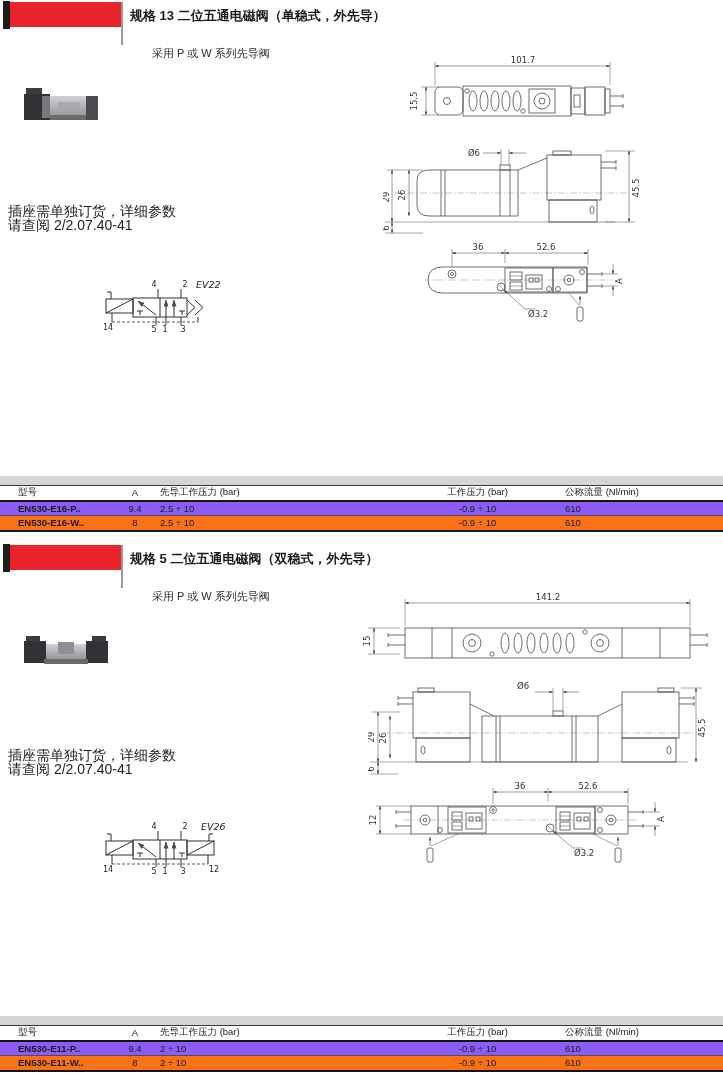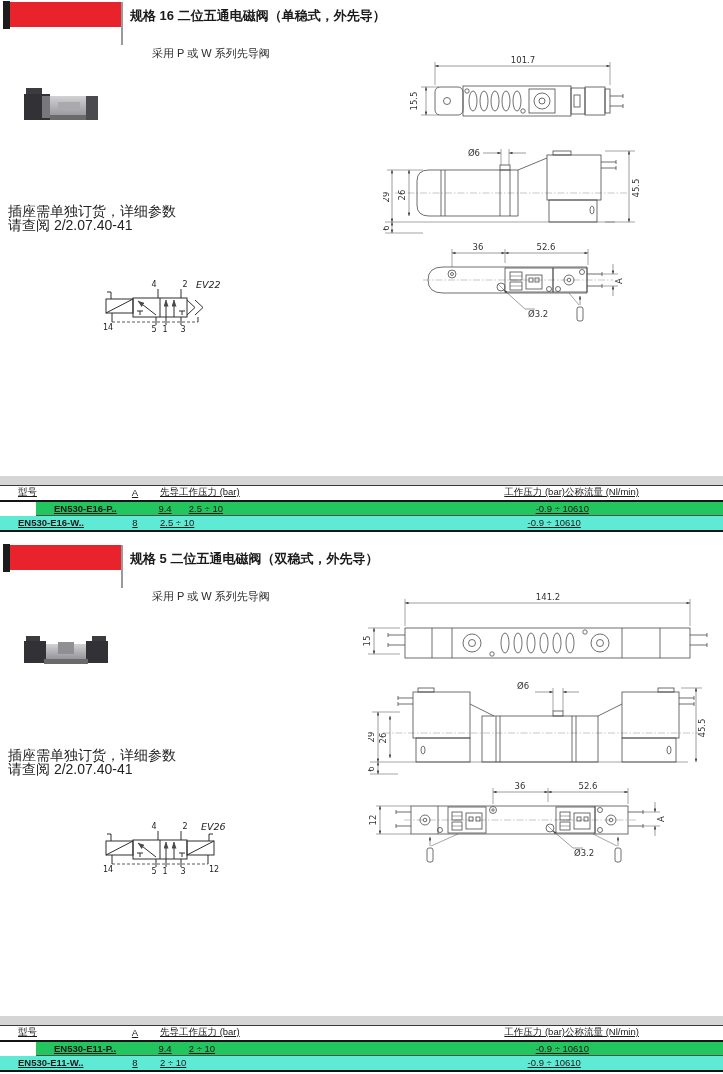--- a/index.html
+++ b/index.html
@@ -8,29 +8,29 @@
   .abs{position:absolute;}
   .black-bar{background:#1c1c1c;width:7px;height:28px;}
   .red-box{background:#e8232b;width:112px;height:25px;}
   .vrule{background:#9a9a9a;width:1.5px;height:43px;}
   .sec-title{font-size:13px;font-weight:bold;white-space:nowrap;}
   .subtitle{font-size:11px;color:#2b2b2b;white-space:nowrap;margin-left:22px;}
   .note{font-size:14px;line-height:14px;color:#222;}
   
   .tbl{left:0;width:723px;font-size:9.5px;}
   .tbl-band{height:9px;background:#d5d5d5;border-bottom:1.5px solid #3a3a3a;}
-  .tbl-row{display:flex;align-items:center;height:13.5px;text-decoration:underline;}
+  .tbl-row{display:flex;align-items:center;height:13.5px;}
   .tbl-head{border-bottom:2px solid #141414;}
-  .row-a{background:#22c55e;border-bottom:1.2px solid #4f4f4f;margin-left:36px;}
-  .row-b{background:#5eead4;border-bottom:2.5px solid #141414;}
+  .row-a{background:#8b5cf6;border-bottom:1.2px solid #4f4f4f;}
+  .row-b{background:#f97316;border-bottom:2.5px solid #141414;}
   .c{box-sizing:border-box;}
   .c1{width:110px;text-align:left;padding-left:18px;}
   .c2{width:50px;text-align:center;}
   .c3{width:230px;}
-  .c4{width:175px;text-align:right;}
+  .c4{width:175px;text-align:center;}
   .c5{width:158px;text-align:left;}
   .model{font-weight:bold;}
   
   .draw line,.draw rect,.draw path,.draw circle,.draw ellipse,.draw polyline{stroke:#4a4a4a;fill:none;stroke-width:0.8;}
   .draw .dim{stroke-width:0.55;}
   .draw .thin{stroke-width:0.5;}
   .draw .cl{stroke-dasharray:7 2 1.5 2;stroke-width:0.5;stroke:#8f8f8f;}
   .draw text{stroke:none;fill:#333;font:8.5px "DejaVu Sans", sans-serif;}
   
   .schem line,.schem rect,.schem polyline,.schem path{stroke:#2e2e2e;fill:none;stroke-width:1;}
@@ -56,21 +56,21 @@
         <stop offset="1" stop-color="#8d8d92"></stop>
     </linearGradient>
   </defs>
 </svg>
 
 <div id="page">
 
   <div class="abs black-bar" style="left:3px;top:1px"></div>
   <div class="abs red-box" style="left:10px;top:2px"></div>
   <div class="abs vrule" style="left:121px;top:2px"></div>
-  <div class="abs sec-title" style="left:130px;top:7px">规格 16 二位五通电磁阀（单稳式，外先导）</div>
+  <div class="abs sec-title" style="left:130px;top:7px">规格 13 二位五通电磁阀（单稳式，外先导）</div>
   <div class="abs subtitle" style="left:130px;top:46px">采用 P 或 W 系列先导阀</div>
 
   <svg class="abs photo" style="left:12px;top:86px" width="95" height="40" viewBox="0 0 95 40">
     <line x1="2" y1="12" x2="12" y2="12" stroke="#8a8a8a" stroke-width="2"></line>
     <line x1="2" y1="18" x2="12" y2="18" stroke="#8a8a8a" stroke-width="2"></line>
     <rect x="14" y="2" width="16" height="8" fill="#3c3c40"></rect>
     <rect x="12" y="8" width="26" height="26" fill="#313136"></rect>
     <rect x="30" y="10" width="8" height="22" fill="#77777c"></rect>
     <rect x="38" y="10" width="44" height="24" fill="url(#gBody)"></rect>
     <rect x="46" y="16" width="22" height="8" fill="#aaaaae"></rect>

